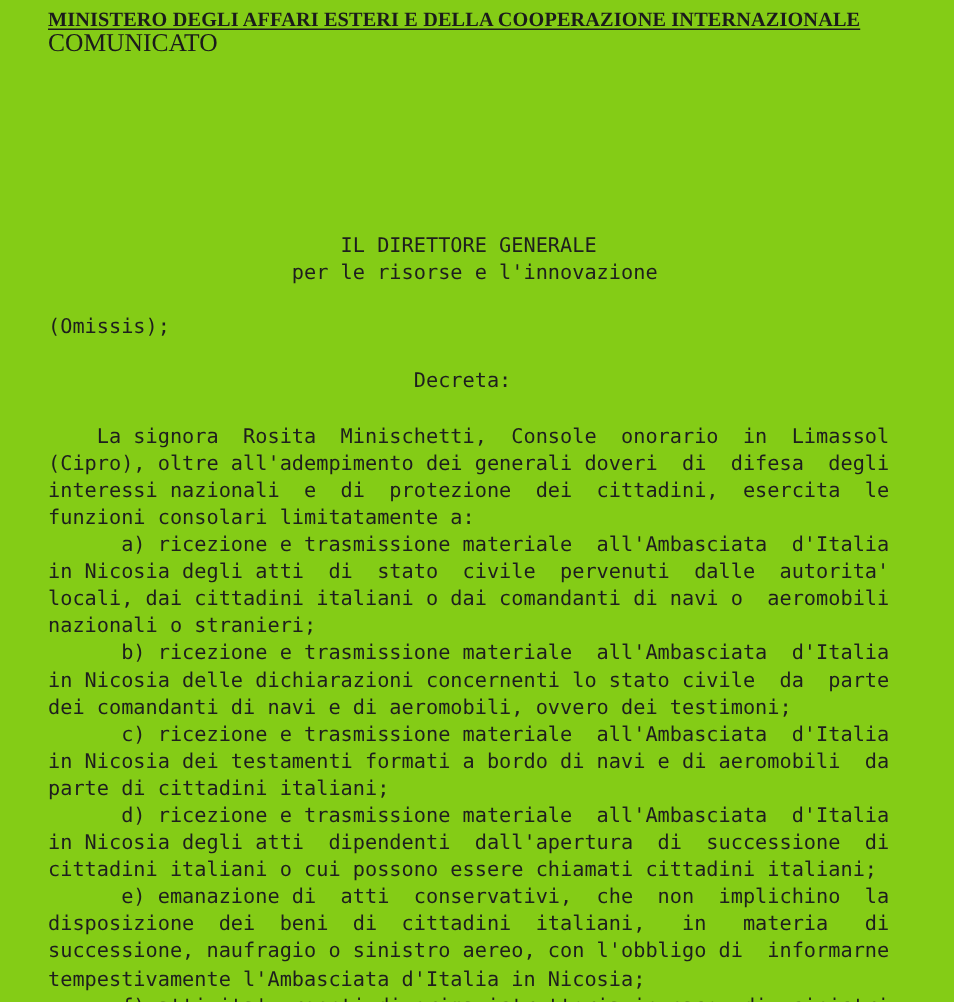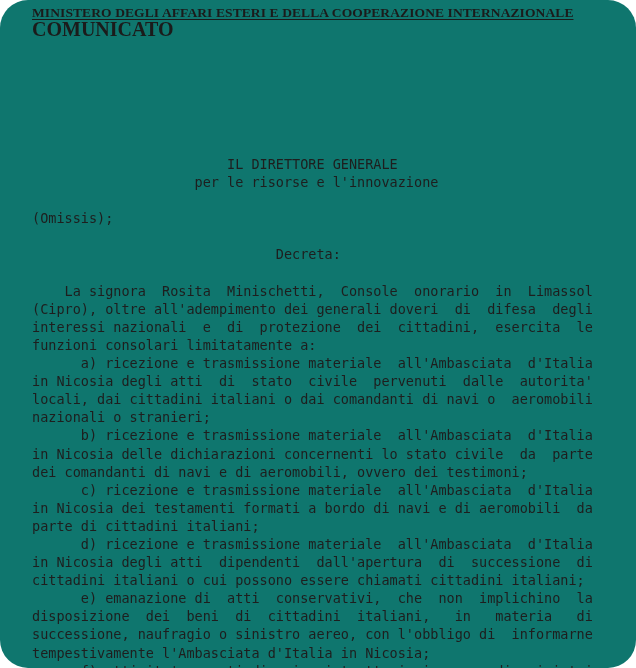--- a/index.html
+++ b/index.html
@@ -4,24 +4,23 @@
 <style>
   html, body {
     margin: 0;
     padding: 0;
     background: #ffffff;
   }
   .page {
     position: relative;
     width: 636px;
     height: 668px;
-    background: #0f766e;
+    background: #84cc16;
     overflow: hidden;
     color: #1b1b1b;
-    border-radius: 28px;
   }
   .doc-header {
     position: absolute;
     top: 5px;
     left: 32px;
     right: 10px;
   }
   .ministry {
     font-family: "Liberation Serif", serif;
     font-weight: bold;
@@ -29,22 +28,22 @@
     line-height: 15px;
     letter-spacing: 0.1px;
     white-space: nowrap;
     text-decoration: underline;
     text-underline-offset: 2px;
     text-decoration-thickness: 1px;
     margin: 0;
   }
   .comunicato {
     font-family: "Liberation Serif", serif;
-    font-weight: bold;
-    font-size: 20px;
+    font-weight: normal;
+    font-size: 17px;
     line-height: 16px;
     margin: 1px 0 0 0;
   }
   .subject {
     font-family: "DejaVu Sans Mono", monospace;
     font-weight: bold;
     font-size: 13px;
     line-height: 18px;
     white-space: pre;
     margin: 7px 0 0 0;

